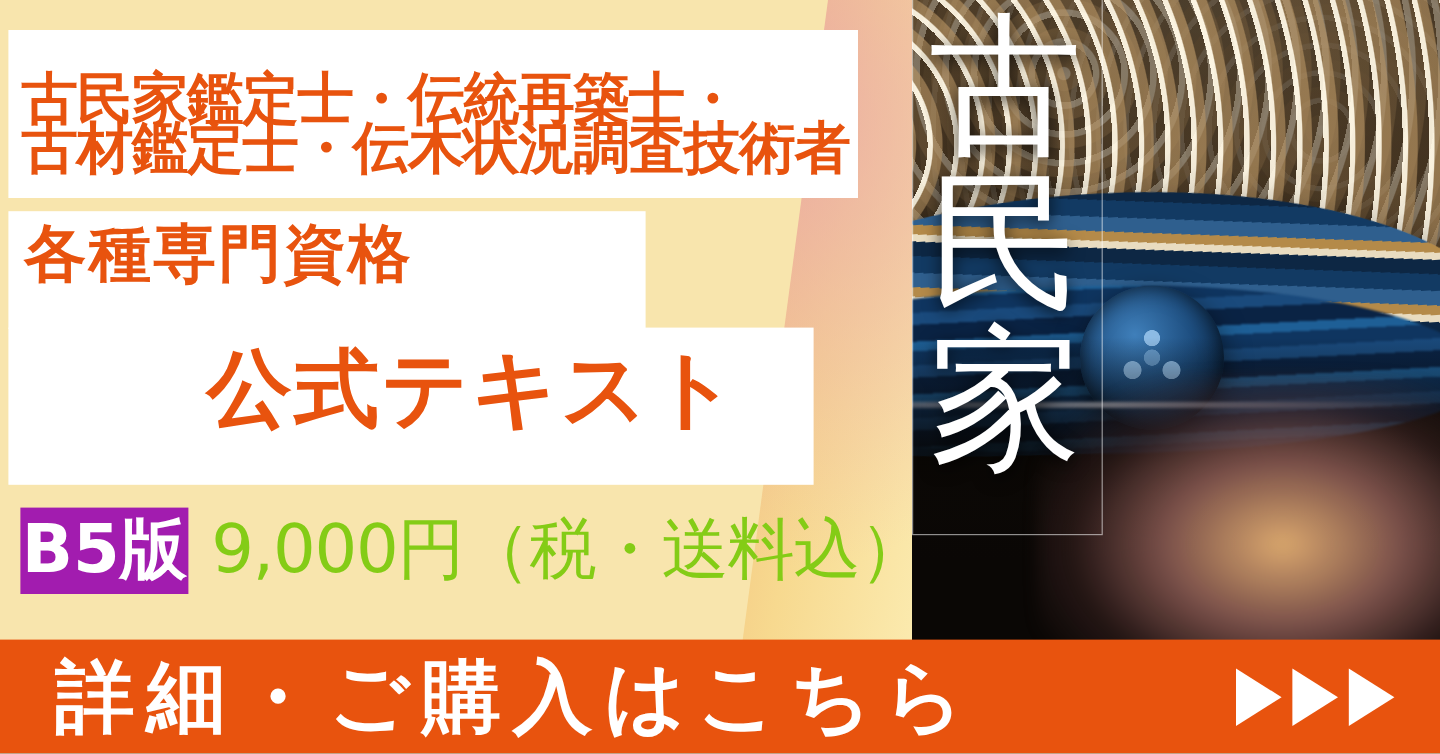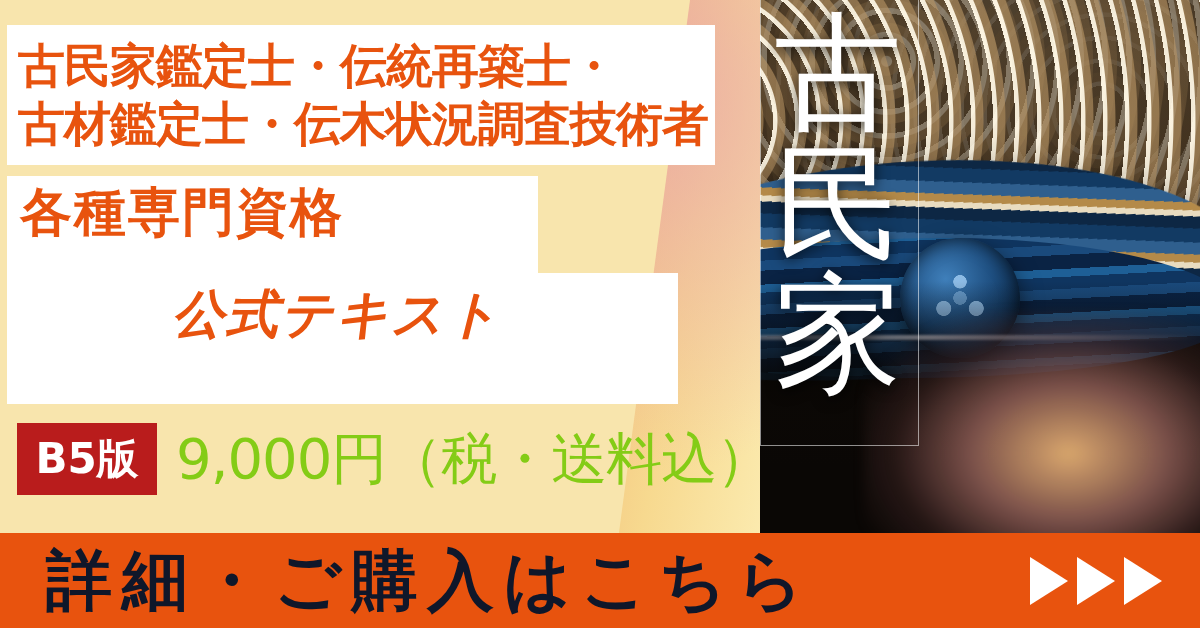--- a/index.html
+++ b/index.html
@@ -151,62 +151,62 @@
   
   .head-line{
     position:absolute;left:18px;
     color:#e8530e;
     font-size:47px;
     font-weight:700;
     line-height:1;
     letter-spacing:-1px;
     white-space:nowrap;
   }
-  #head-1{top:42px;}
+  #head-1{top:60px;font-family:Liberation Serif, serif;}
   #head-2{top:100px;text-align:center;}
 
   .big-1{
     position:absolute;left:20px;top:186px;
     color:#e8530e;
     font-size:52px;font-weight:700;line-height:1;
     letter-spacing:2px;white-space:nowrap;
   }
   .big-2{
     position:absolute;left:172px;top:288px;
     color:#e8530e;
-    font-size:52px;font-weight:700;line-height:1;
-    letter-spacing:2px;white-space:nowrap;font-style:italic;
+    font-size:71px;font-weight:700;line-height:1;
+    letter-spacing:2px;white-space:nowrap;
   }
 
   
   .badge{
     position:absolute;left:17px;top:423px;width:140px;height:72px;
-    background:#b91c1c;
+    background:#a21caf;
     color:#ffffff;
-    font-size:42px;font-weight:700;
+    font-size:56px;font-weight:700;
     display:flex;align-items:center;justify-content:center;
     letter-spacing:0;
   }
   .price{
     position:absolute;left:176px;top:428px;
     color:#84cc16;
     font-size:56px;font-weight:400;line-height:62px;
     white-space:nowrap;
     letter-spacing:-1px;
   }
 
   
   .cta{
     position:absolute;left:0;top:533px;width:1200px;height:95px;
     background:#e8530e;
     display:flex;align-items:center;
   }
   .cta-text{
     position:absolute;left:46px;top:50%;transform:translateY(-50%);
-    color:#0f172a;
+    color:#ffffff;
     font-size:66px;font-weight:700;line-height:1;
     letter-spacing:10px;
     white-space:nowrap;
   }
   .arrows{
     position:absolute;left:1030px;top:50%;transform:translateY(-50%);
     display:flex;gap:9px;align-items:center;
   }
   .arrows i{
     display:block;width:0;height:0;

